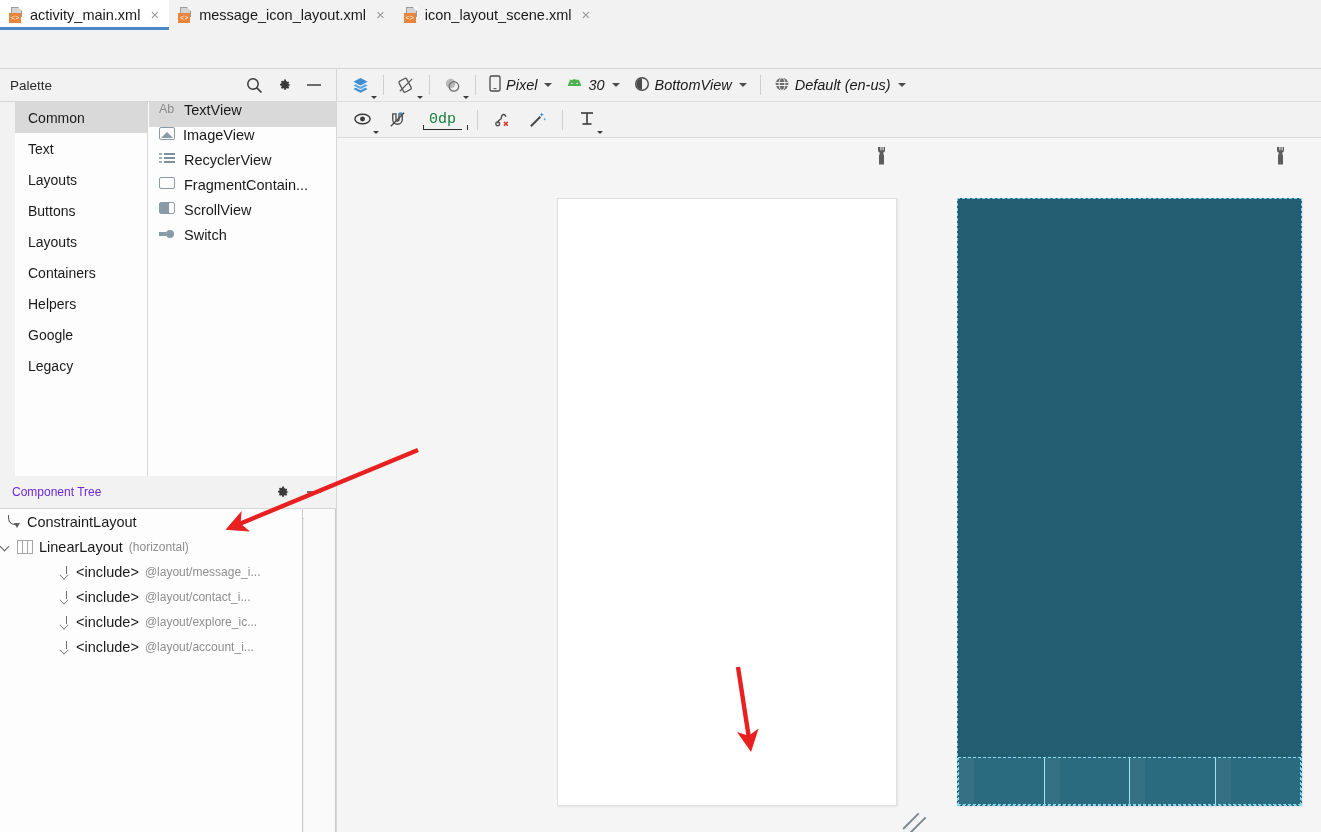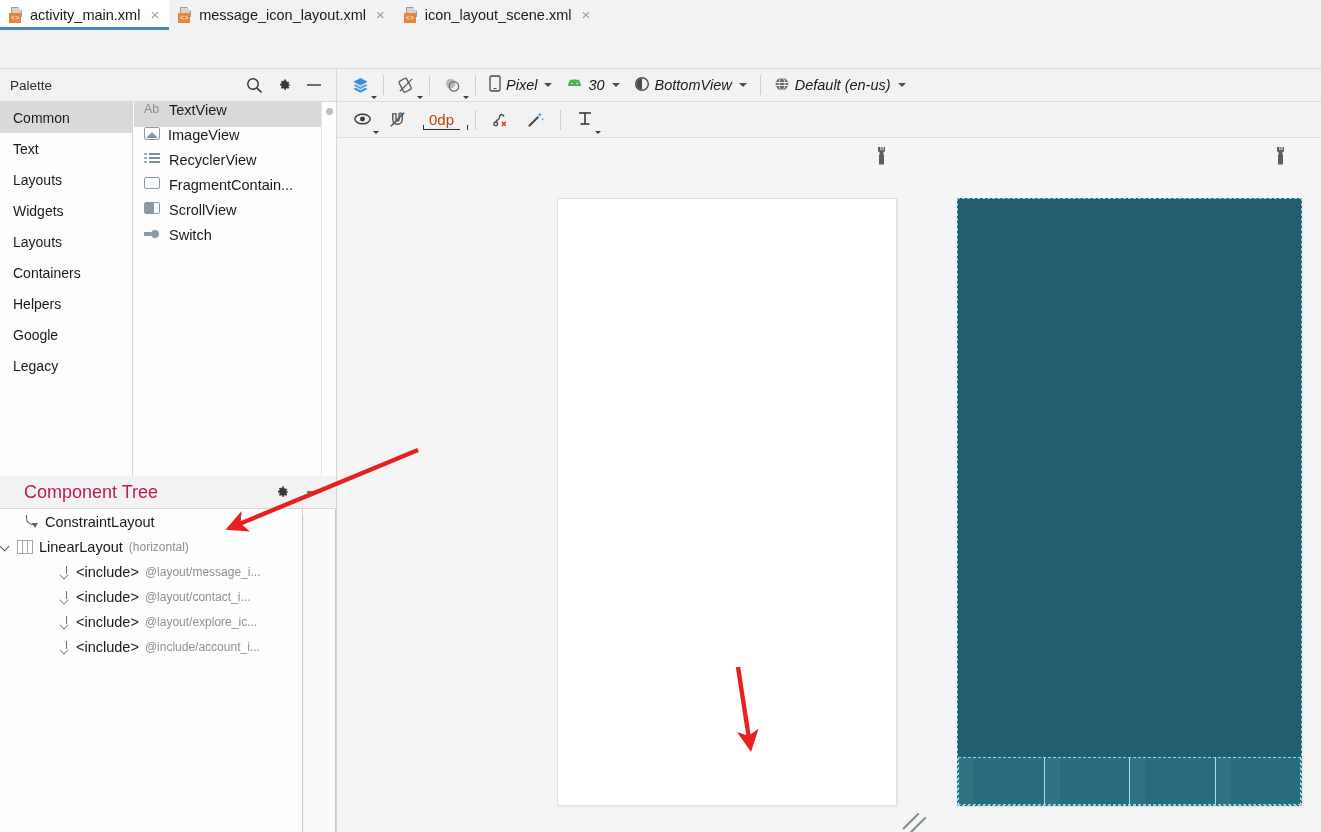--- a/index.html
+++ b/index.html
@@ -57,21 +57,21 @@
     display: flex; align-items: center;
   }
   .palette-title { font-size: 13.5px; color: #2b2b2b; margin-left: 10px; }
   .palette-hdr-actions {
     margin-left: auto; display: flex; align-items: center; gap: 14px;
     margin-right: 14px;
   }
   .ico-btn { cursor: pointer; display: flex; align-items: center; }
 
   .palette-body {
-    position: absolute; left: 0; top: 102px; width: 336px; height: 417px;
+    position: absolute; left: 15px; top: 102px; width: 336px; height: 417px;
     background: #fdfdfd; border-bottom: 1px solid #d6d6d6;
   }
   .palette-cats {
     position: absolute; left: 0; top: 0; width: 133px; height: 100%;
     background: #fdfdfd; border-right: 1px solid #d6d6d6;
   }
   .cat {
     height: 31px; display: flex; align-items: center; padding-left: 13px;
     font-size: 14px; color: #1a1a1a; cursor: default;
   }
@@ -129,21 +129,21 @@
     content: ""; position: absolute; left: 7px; top: 3px; width: 8px; height: 8px;
     background: #8a9ba8; border-radius: 50%;
   }
 
   
   .ct-header {
     position: absolute; left: 0; top: 476px; width: 336px; height: 33px;
     background: #f2f2f2; border-bottom: 1px solid #d6d6d6;
     display: flex; align-items: center;
   }
-  .ct-title { font-size: 18px; color: #be185d; margin-left: 24px; }
+  .ct-title { font-size: 12px; color: #6d28d9; margin-left: 12px; }
   .ct-hdr-actions { margin-left: auto; display: flex; gap: 16px; margin-right: 14px; }
 
   .ct-body {
     position: absolute; left: 0; top: 509px; width: 303px; height: 323px;
     background: #fdfdfd; border-right: 1px solid #c9c9c9;
   }
   .ct-side {
     position: absolute; left: 304px; top: 509px; width: 32px; height: 323px;
     background: #fafafa; border-right: 1px solid #c9c9c9;
   }
@@ -216,22 +216,22 @@
     border-right: 4px solid transparent; border-top: 4px solid #4d4d4d;
     margin-left: 2px;
   }
   .caret-sm {
     width: 0; height: 0; border-left: 3px solid transparent;
     border-right: 3px solid transparent; border-top: 3.5px solid #3a3a3a;
     position: absolute; right: -1px; bottom: -1px;
   }
   .mini-wrap { position: relative; display: flex; align-items: center; }
   .dp-box {
-    position: relative; font-size: 15px; color: #c2410c; padding: 0 6px 1px 6px;
-    font-family: Liberation Sans, sans-serif;
+    position: relative; font-size: 15px; color: #15803d; padding: 0 6px 1px 6px;
+    font-family: Liberation Mono, monospace;
   }
   .dp-box::before {
     content: ""; position: absolute; left: 0; bottom: -1px; width: 100%; height: 1px;
     background: #2b2b2b;
   }
   .dp-box::after {
     content: ""; position: absolute; left: 0; bottom: -1px; width: 1px; height: 5px;
     background: #2b2b2b;
     box-shadow: 44px 0 0 #2b2b2b;
   }
@@ -352,21 +352,21 @@
       <div class="cat selected">
           <span>Common</span>
         </div>
       <div class="cat">
           <span>Text</span>
         </div>
       <div class="cat">
           <span>Layouts</span>
         </div>
       <div class="cat">
-          <span>Widgets</span>
+          <span>Buttons</span>
         </div>
       <div class="cat">
           <span>Layouts</span>
         </div>
       <div class="cat">
           <span>Containers</span>
         </div>
       <div class="cat">
           <span>Helpers</span>
         </div>
@@ -425,21 +425,21 @@
       </span>
       <span class="ico-btn">
         <svg width="16" height="14" viewBox="0 0 16 14">
           <line x1="1" y1="7" x2="15" y2="7" stroke="#4a4a4a" stroke-width="1.6"></line>
         </svg>
       </span>
     </span>
   </div>
 
   <div class="ct-body">
-    <div class="tree-row" style="padding-left:24px">
+    <div class="tree-row" style="padding-left:6px">
       <span class="ic-constraint"></span>
       <span>ConstraintLayout</span>
     </div>
     <div class="tree-row" style="padding-left:0">
       <span class="chev"></span>
       <span class="ic-linear"></span>
       <span>LinearLayout</span>
       <span class="sub">(horizontal)</span>
     </div>
     <div class="tree-row" style="padding-left:55px">
@@ -453,21 +453,21 @@
       <span class="sub">@layout/contact_i...</span>
     </div>
     <div class="tree-row" style="padding-left:55px">
       <span class="ic-include"></span>
       <span>&lt;include&gt;</span>
       <span class="sub">@layout/explore_ic...</span>
     </div>
     <div class="tree-row" style="padding-left:55px">
       <span class="ic-include"></span>
       <span>&lt;include&gt;</span>
-      <span class="sub">@include/account_i...</span>
+      <span class="sub">@layout/account_i...</span>
     </div>
   </div>
   <div class="ct-side"></div>
 
   <div class="toolbar-1">
     <span class="tb-item mini-wrap">
       <svg width="19" height="19" viewBox="0 0 20 20">
         <path fill="#3d8fd1" d="M10 2L2.5 6 10 10l7.5-4L10 2z"></path>
         <path fill="#5aa9e6" d="M2.5 10L10 14l7.5-4-2.4-1.3L10 11.4 4.9 8.7 2.5 10z"></path>
         <path fill="#3d8fd1" d="M2.5 13.6L10 17.6l7.5-4-2.4-1.3L10 15l-5.1-2.7-2.4 1.3z"></path>

